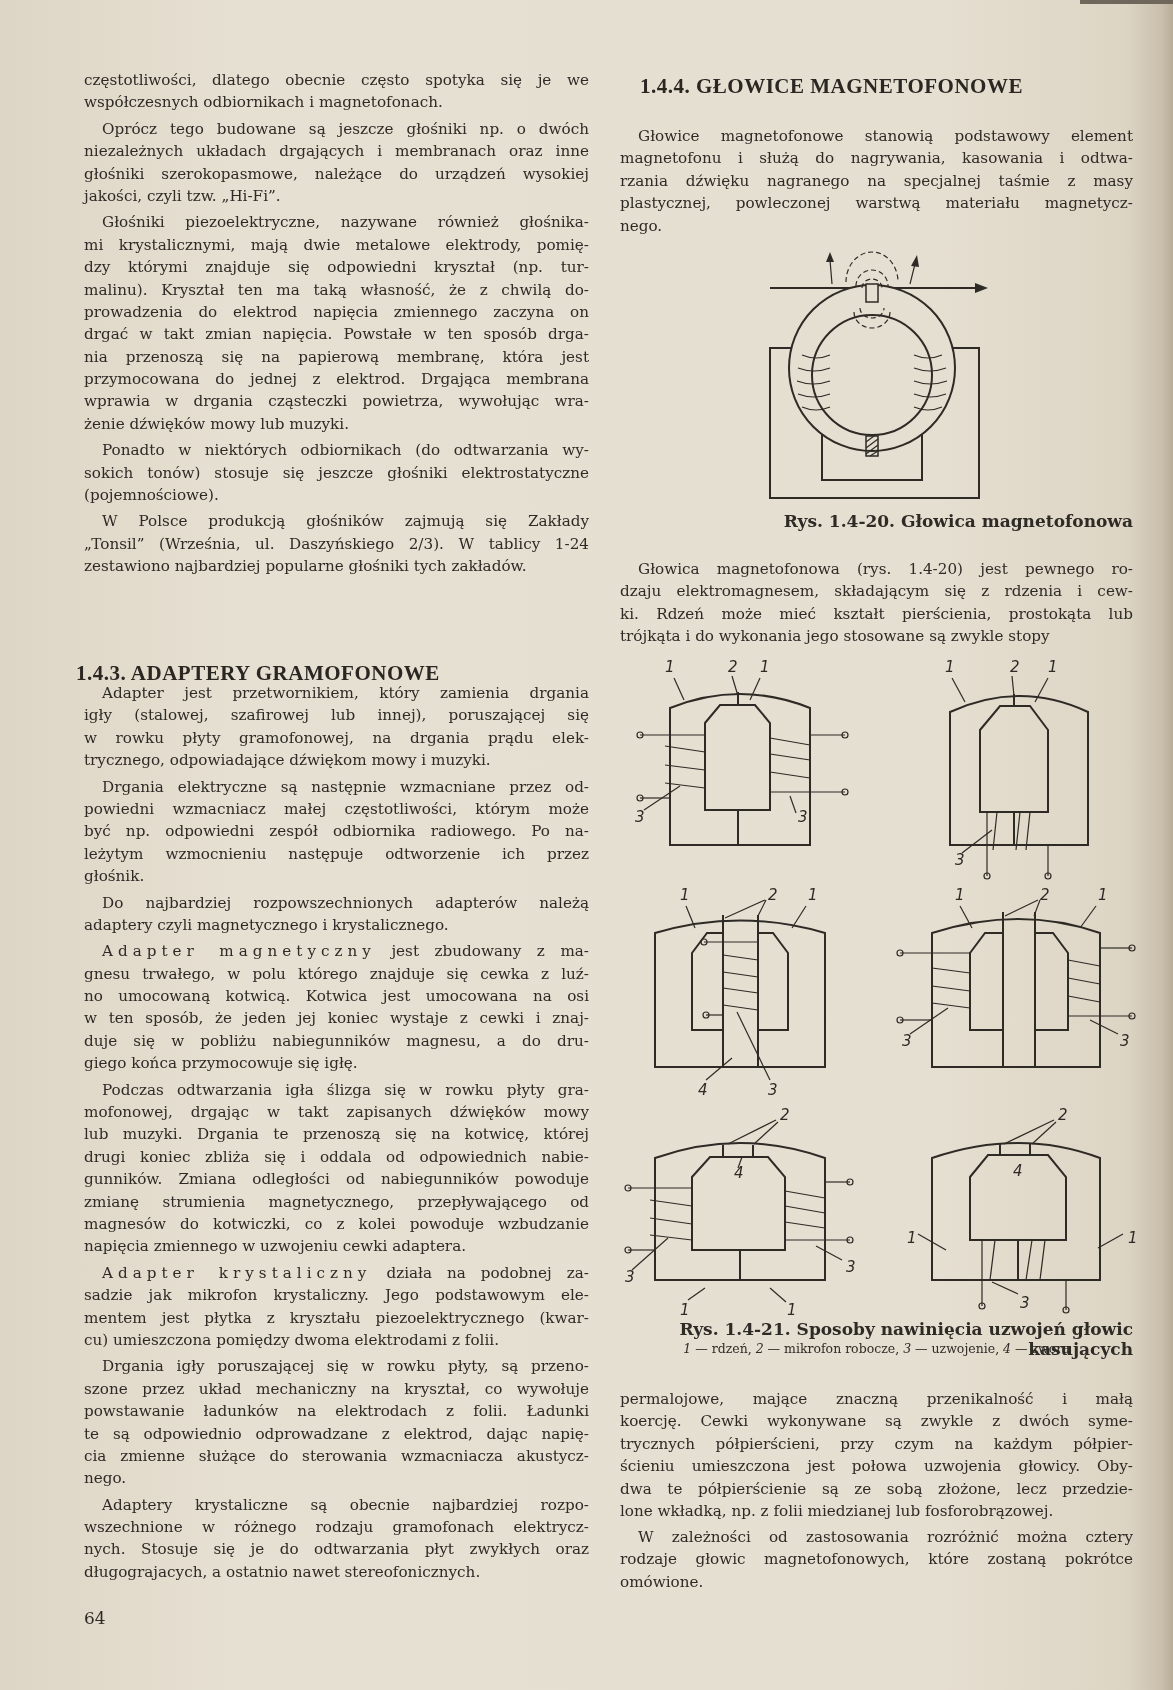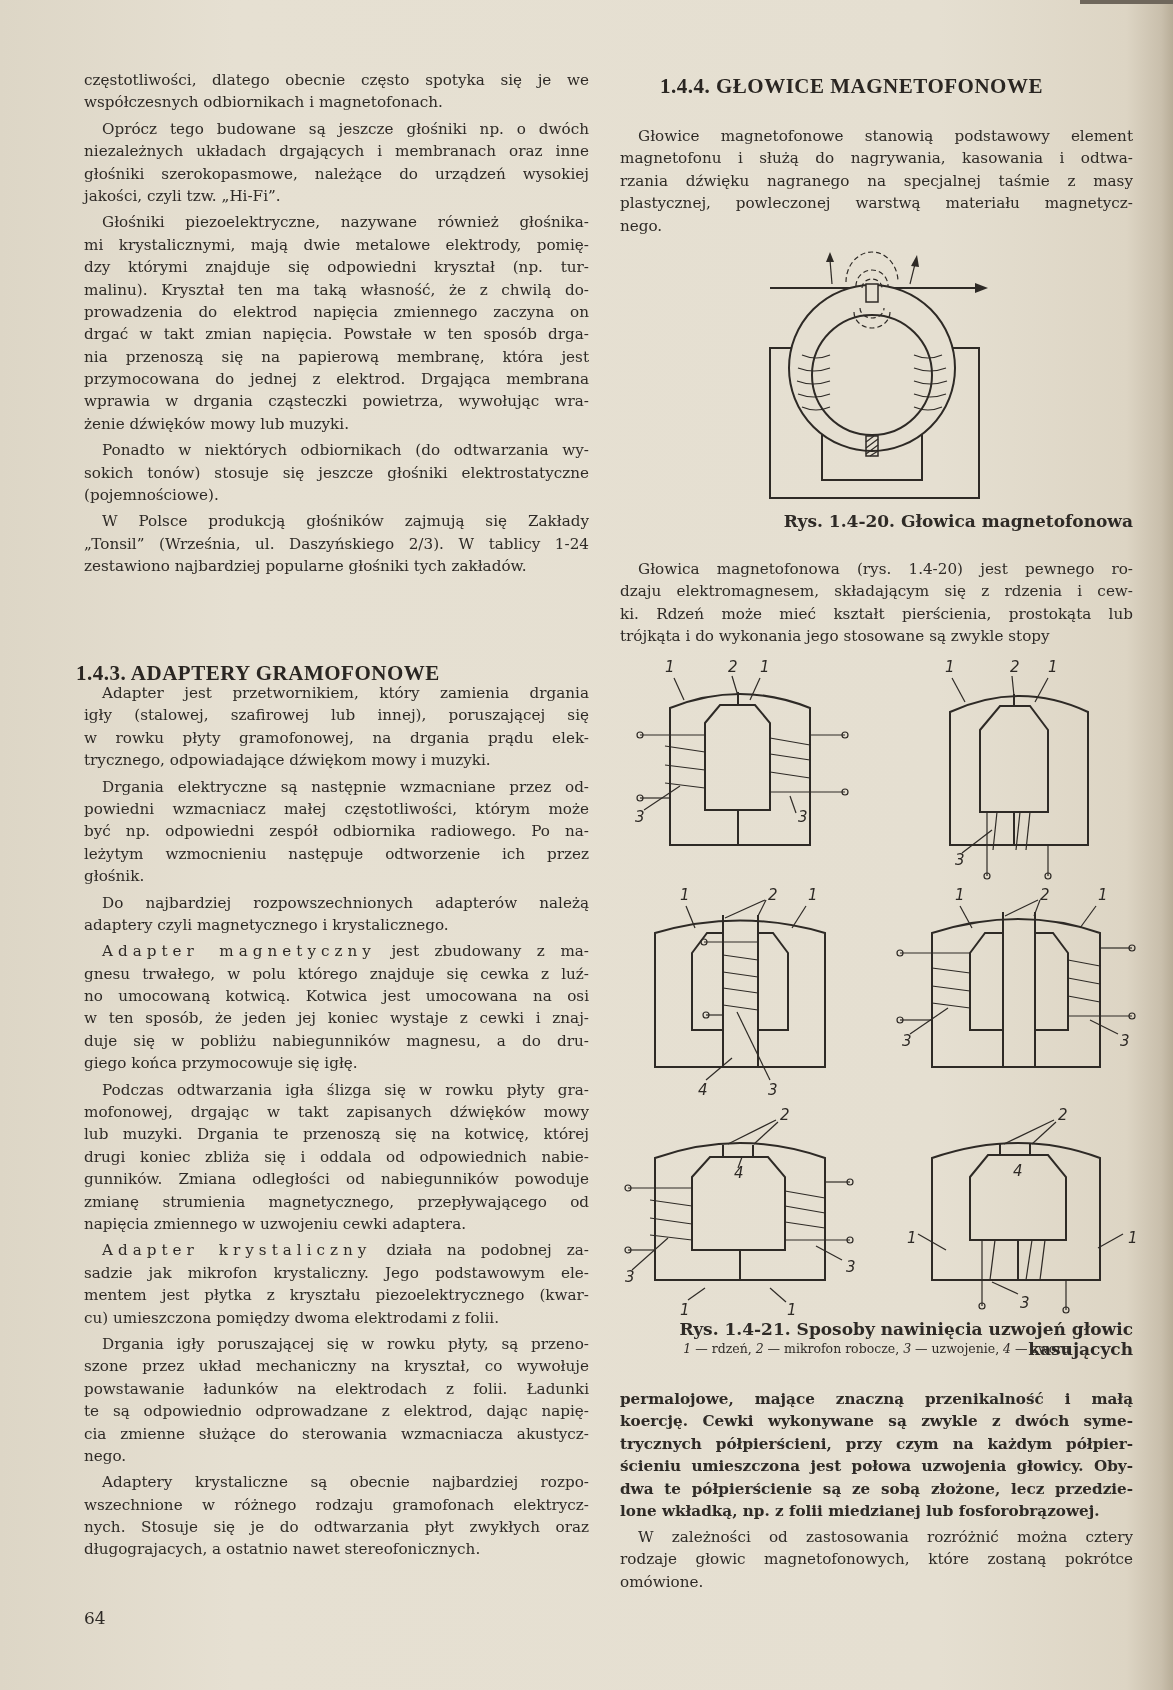--- a/index.html
+++ b/index.html
@@ -104,20 +104,21 @@
       <span class="line">duje się w pobliżu nabiegunników magnesu, a do dru-</span>
       <span class="line last">giego końca przymocowuje się igłę.</span>
     </div>
     <div class="para">
       <span class="line indent">Podczas odtwarzania igła ślizga się w rowku płyty gra-</span>
       <span class="line">mofonowej, drgając w takt zapisanych dźwięków mowy</span>
       <span class="line">lub muzyki. Drgania te przenoszą się na kotwicę, której</span>
       <span class="line">drugi koniec zbliża się i oddala od odpowiednich nabie-</span>
       <span class="line">gunników. Zmiana odległości od nabiegunników powoduje</span>
       <span class="line">zmianę strumienia magnetycznego, przepływającego od</span>
+      <span class="line">magnesów do kotwiczki, co z kolei powoduje wzbudzanie</span>
       <span class="line last">napięcia zmiennego w uzwojeniu cewki adaptera.</span>
     </div>
     <div class="para">
       <span class="line indent"><span class="spaced">Adapter krystaliczny</span> działa na podobnej za-</span>
       <span class="line">sadzie jak mikrofon krystaliczny. Jego podstawowym ele-</span>
       <span class="line">mentem jest płytka z kryształu piezoelektrycznego (kwar-</span>
       <span class="line last">cu) umieszczona pomiędzy dwoma elektrodami z folii.</span>
     </div>
     <div class="para">
       <span class="line indent">Drgania igły poruszającej się w rowku płyty, są przeno-</span>
@@ -128,21 +129,21 @@
       <span class="line last">nego.</span>
     </div>
     <div class="para">
       <span class="line indent">Adaptery krystaliczne są obecnie najbardziej rozpo-</span>
       <span class="line">wszechnione w różnego rodzaju gramofonach elektrycz-</span>
       <span class="line">nych. Stosuje się je do odtwarzania płyt zwykłych oraz</span>
       <span class="line last">długograjacych, a ostatnio nawet stereofonicznych.</span>
     </div>
   </div>
 
-<div class="heading" style="left:660px; top:74px;">1.4.4.  GŁOWICE MAGNETOFONOWE</div>
+<div class="heading" style="left:640px; top:74px;">1.4.4.  GŁOWICE MAGNETOFONOWE</div>
 <div class="col col-right" id="right-p1" style="top:125px;">
     <div class="para">
       <span class="line indent">Głowice magnetofonowe stanowią podstawowy element</span>
       <span class="line">magnetofonu i służą do nagrywania, kasowania i odtwa-</span>
       <span class="line">rzania dźwięku nagranego na specjalnej taśmie z masy</span>
       <span class="line">plastycznej, powleczonej warstwą materiału magnetycz-</span>
       <span class="line last">nego.</span>
     </div>
   </div>
 
@@ -384,21 +385,21 @@
 </svg>
 
 <div class="caption" style="left:620px; width:513px; top:1319px;">Rys. 1.4-21. Sposoby nawinięcia uzwojeń głowic kasujących</div>
 <div class="legend" style="left:620px; width:513px; top:1341px;">
   <i>1</i> — <span>rdzeń</span>,
   <i>2</i> — <span>mikrofon robocze</span>,
   <i>3</i> — <span>uzwojenie</span>,
   <i>4</i> — <span>zwora</span>
 </div>
 
-<div class="col col-right" id="right-p3" style="top:1388px;font-weight:bold;">
+<div class="col col-right" id="right-p3" style="top:1388px;">
     <div class="para">
       <span class="line">permalojowe, mające znaczną przenikalność i małą</span>
       <span class="line">koercję. Cewki wykonywane są zwykle z dwóch syme-</span>
       <span class="line">trycznych półpierścieni, przy czym na każdym półpier-</span>
       <span class="line">ścieniu umieszczona jest połowa uzwojenia głowicy. Oby-</span>
       <span class="line">dwa te półpierścienie są ze sobą złożone, lecz przedzie-</span>
       <span class="line last">lone wkładką, np. z folii miedzianej lub fosforobrązowej.</span>
     </div>
   </div>
 <div class="col col-right" id="right-p4" style="top:1526px;">

